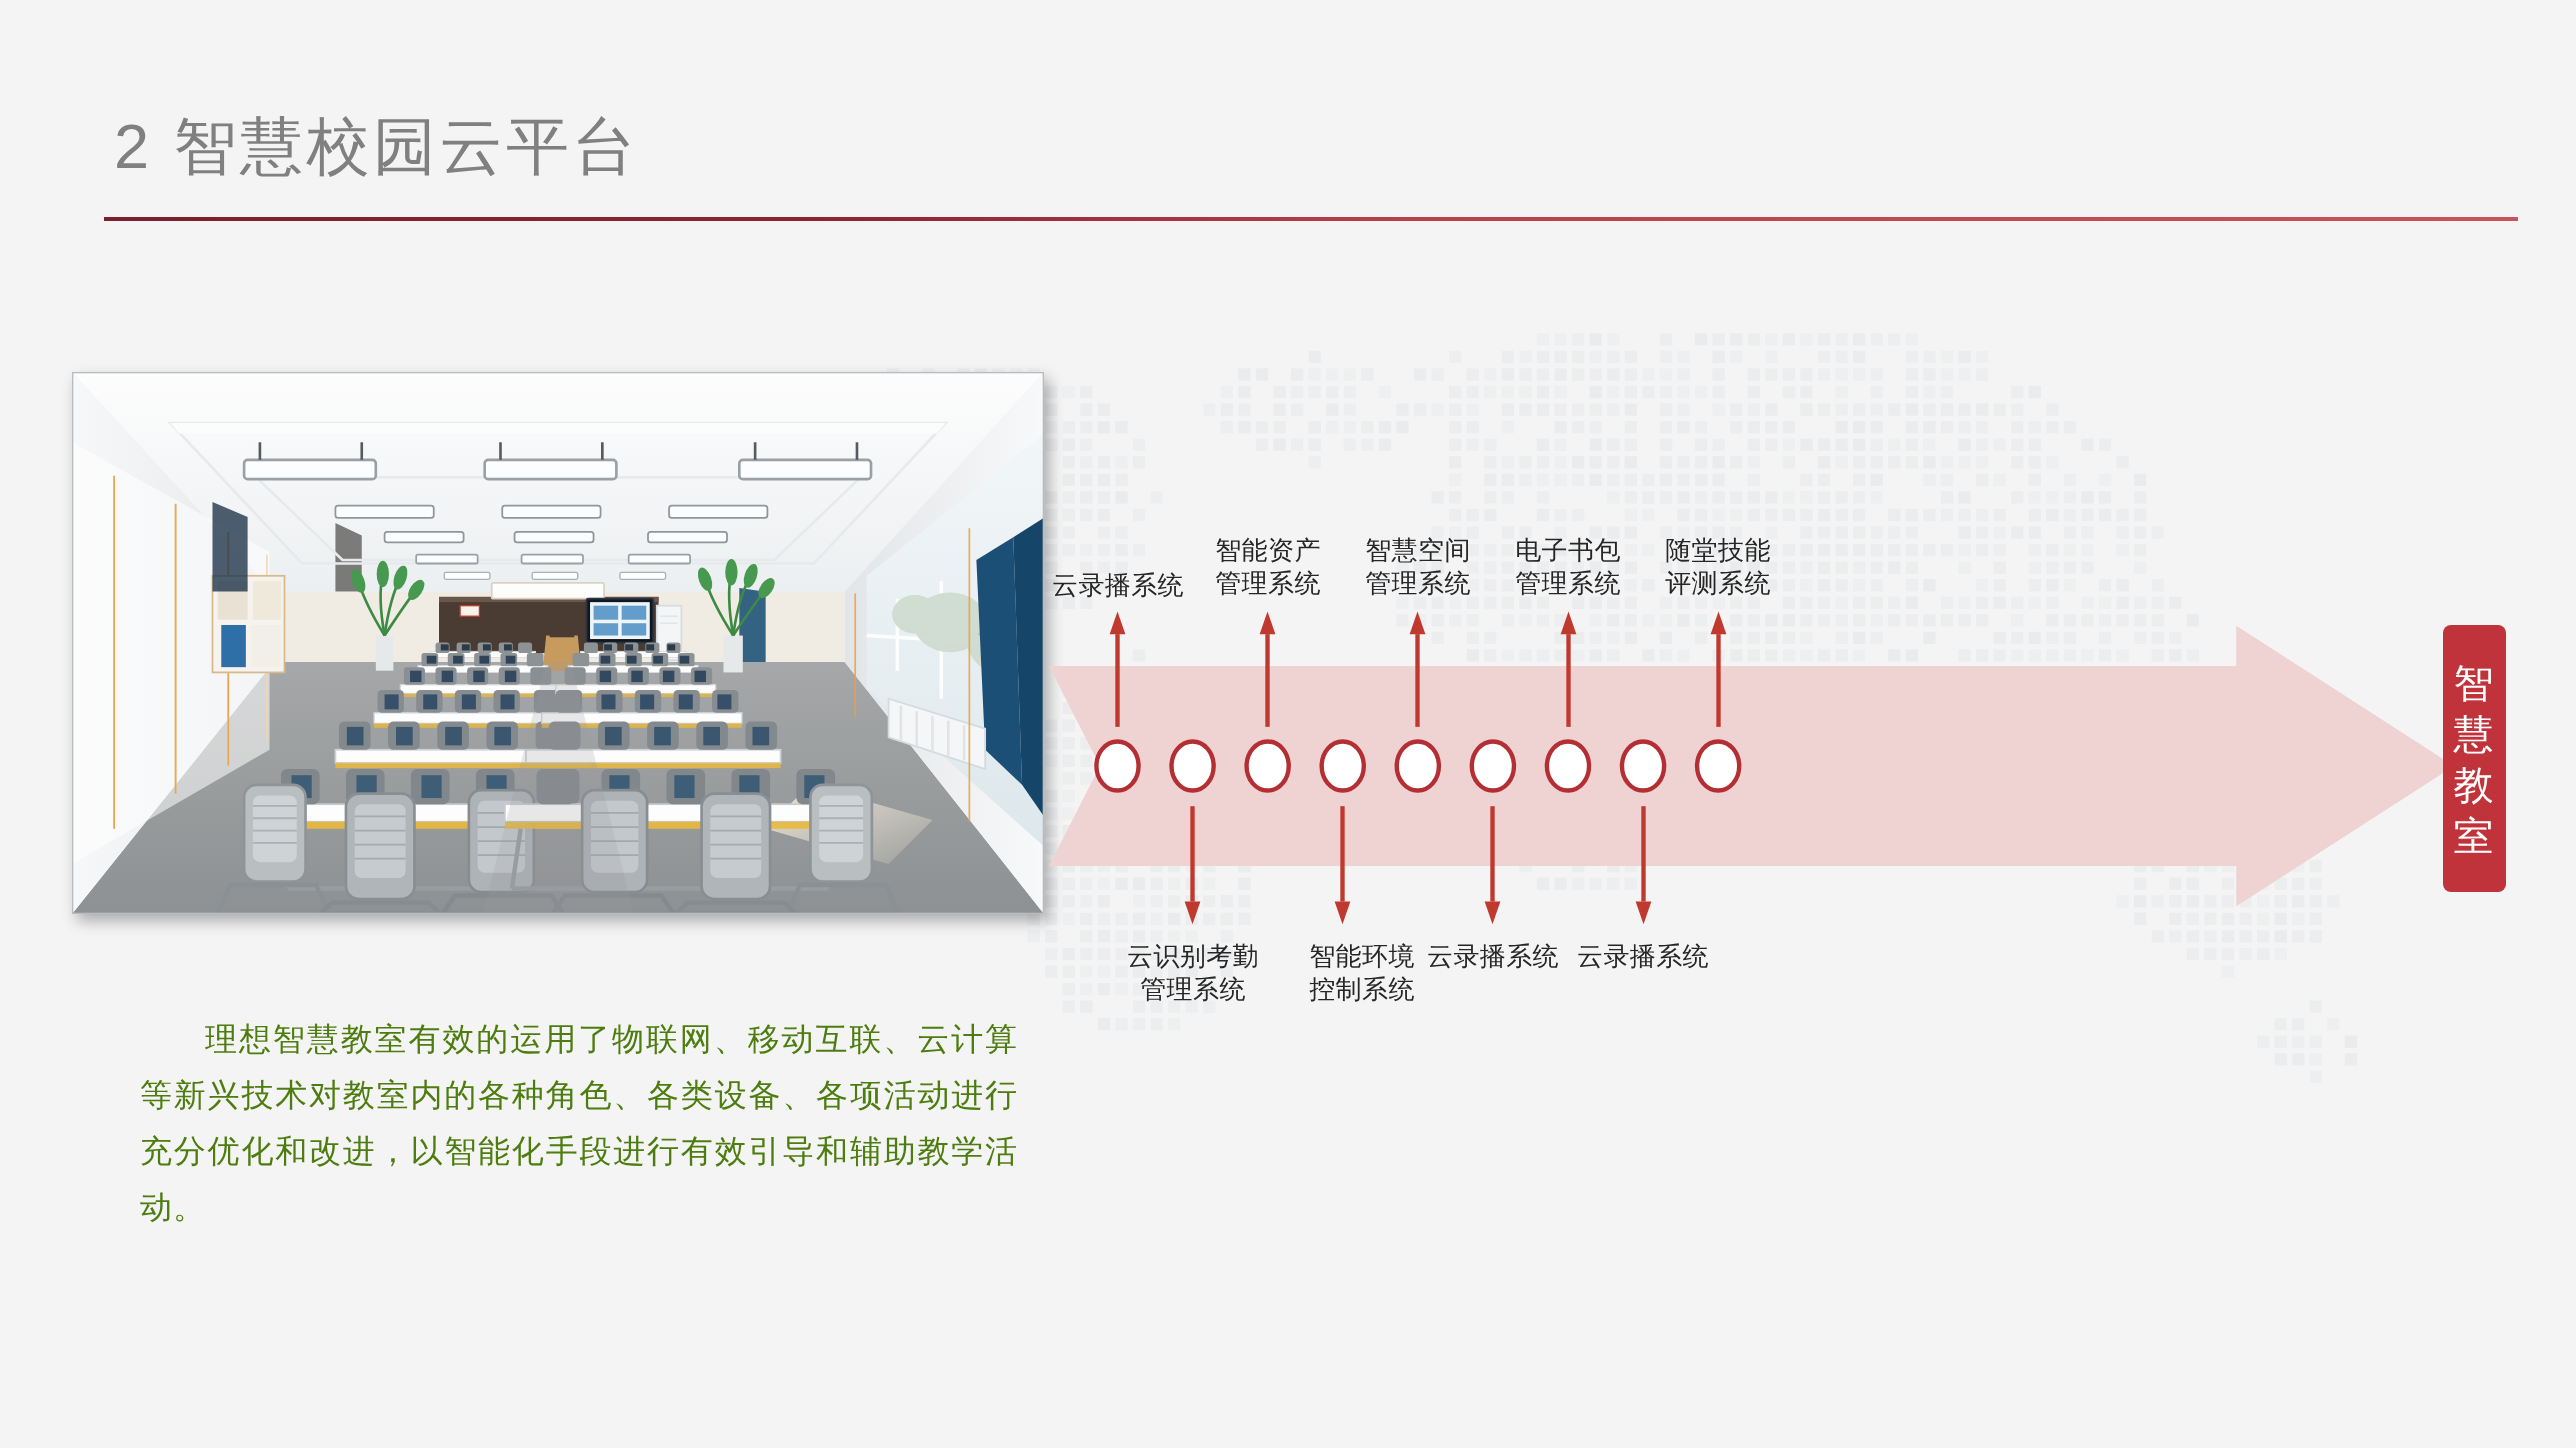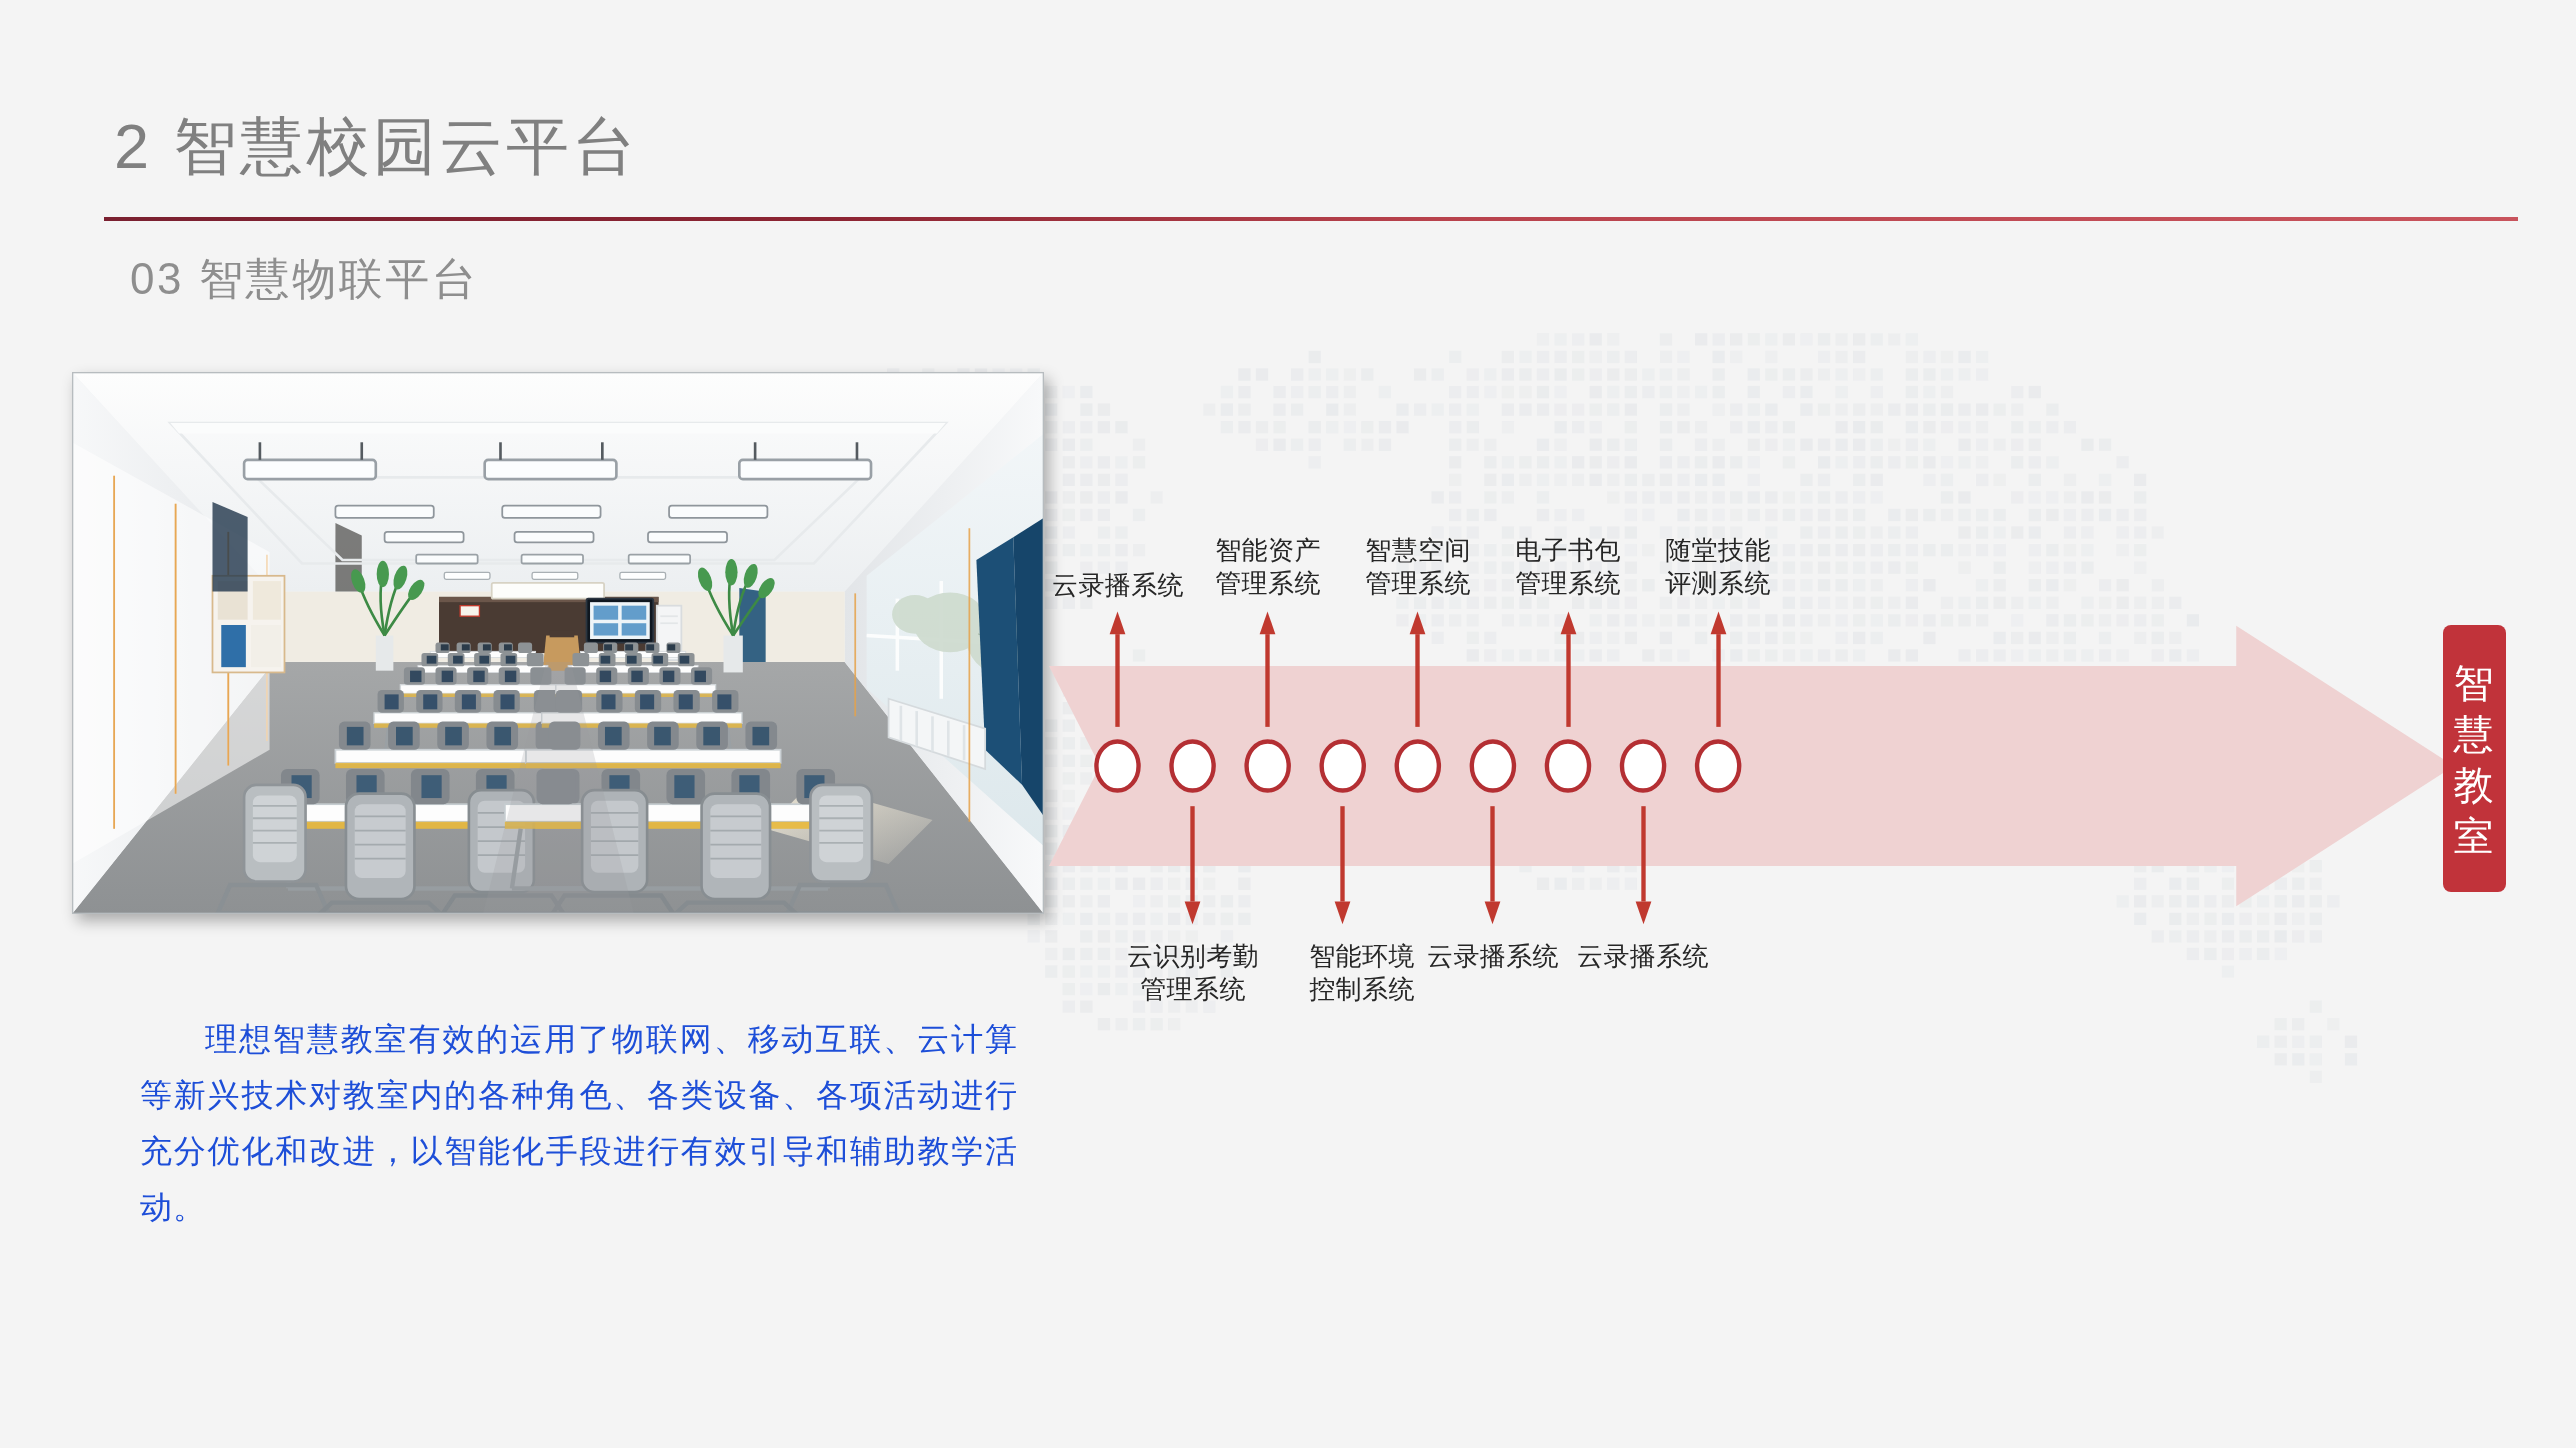--- a/index.html
+++ b/index.html
@@ -61,21 +61,21 @@
   }
   #photo svg { display:block; width:100%; height:100%; }
 
   
   #para {
     position: absolute;
     left: 140px; top: 1011px;
     width: 878px;
     font-size: 32px;
     line-height: 1.75;
-    color: #1d4ed8;
+    color: #4d7c0f;
     text-indent: 65px;
     text-align: justify;
     letter-spacing: 0.9px;
   }
 
   
   #band {
     position: absolute;
     left: 1049px; top: 666px;
     width: 1405px; height: 200px;
@@ -1496,21 +1496,20 @@
           <rect x="1920" y="900" width="14" height="14" opacity="0.91"></rect>
           <rect x="1940" y="900" width="14" height="14" opacity="0.64"></rect>
           <rect x="1980" y="900" width="14" height="14" opacity="0.96"></rect>
           <rect x="1940" y="920" width="14" height="14" opacity="0.67"></rect>
         </g>
     </svg>
   </div>
 
   <div class="h-main">2 智慧校园云平台</div>
   <div class="divider"></div>
-  <div class="h-sub">03 智慧物联平台</div>
 
   <div id="photo">
     <svg viewBox="0 0 1107 617" preserveAspectRatio="none">
       <defs>
         <linearGradient id="ceilg" x1="0" y1="0" x2="0" y2="1">
           <stop offset="0" stop-color="#fdfdfd"></stop>
             <stop offset="1" stop-color="#eceff1"></stop>
         </linearGradient>
         <linearGradient id="floorg" x1="0" y1="0" x2="0" y2="1">
           <stop offset="0" stop-color="#a5a7a8"></stop>

